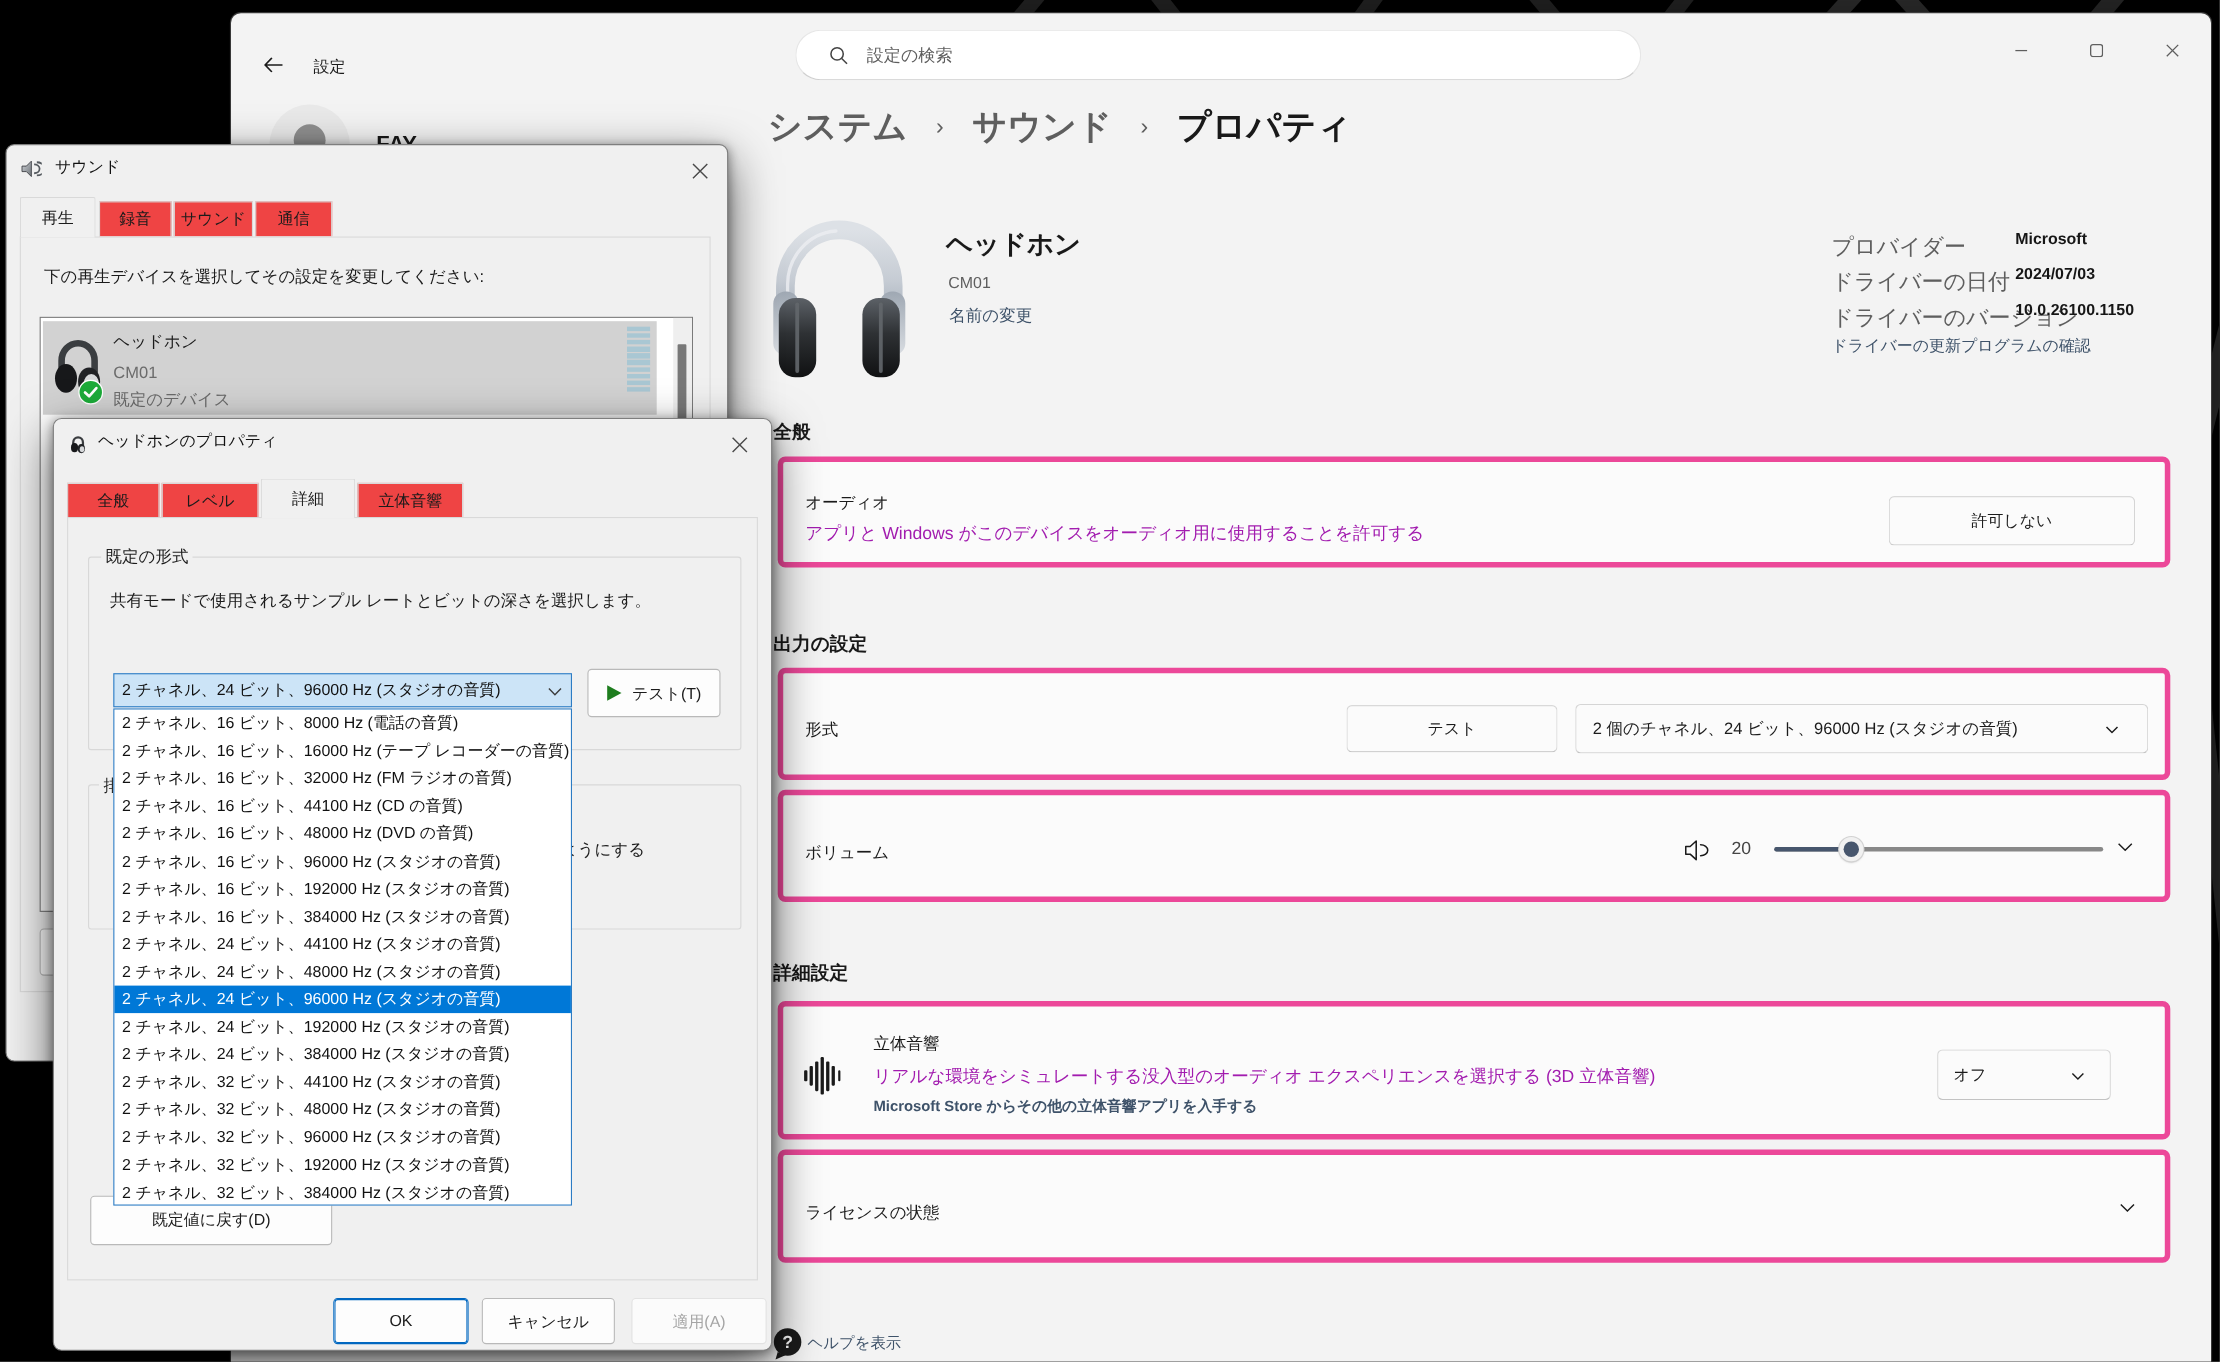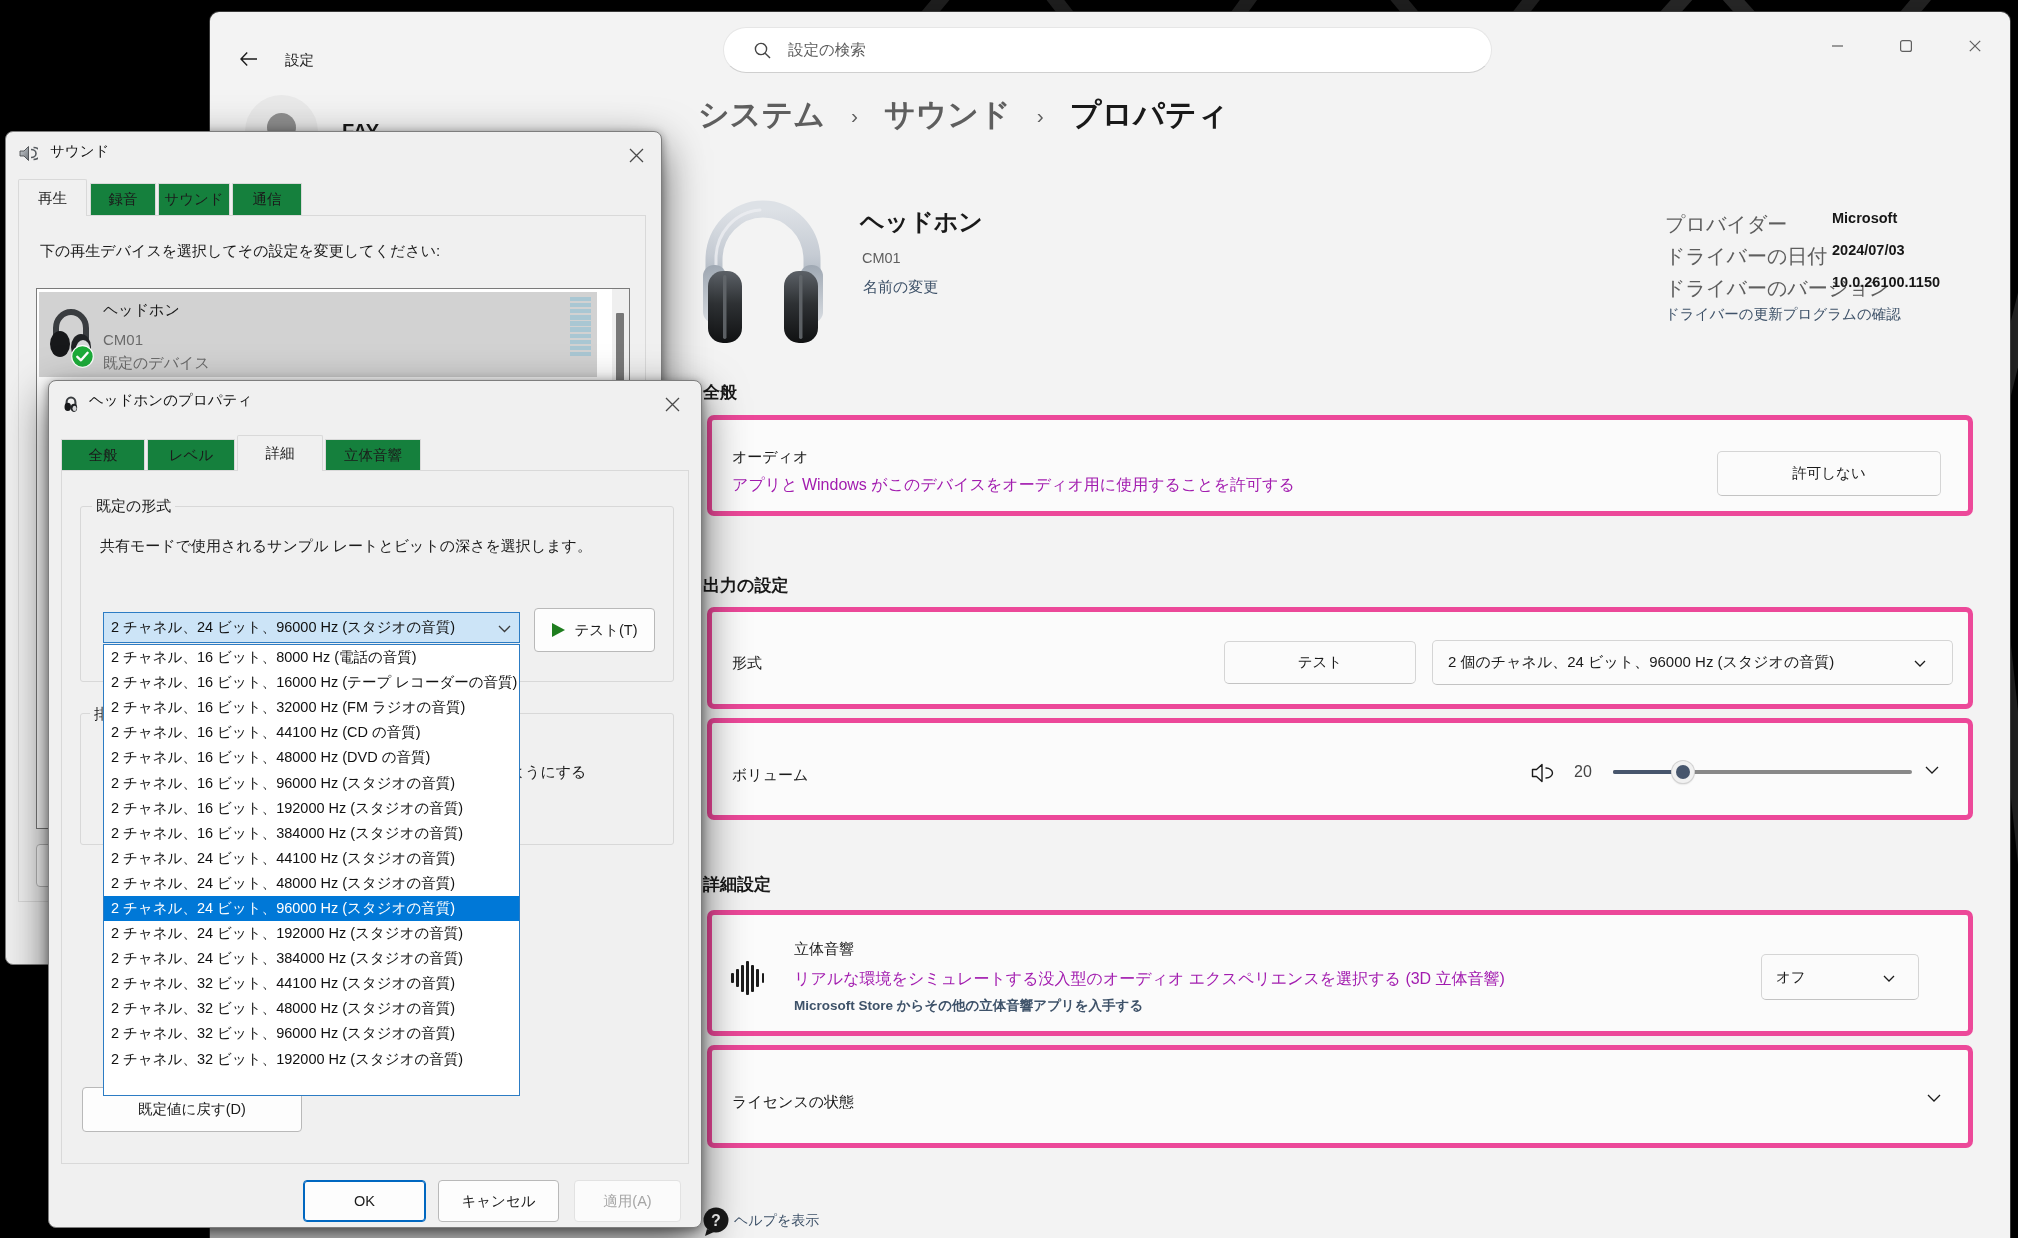--- a/index.html
+++ b/index.html
@@ -52,21 +52,21 @@
 
   
   .bars { display:flex; align-items:center; gap:2.5px; }
   .bars i { display:block; width:2.6px; background:#1b1b1b; border-radius:1px; }
 
   
   .dlg { position:absolute; background:#f0f0f0; border:1px solid #7e7e7e; border-radius:8px;
          box-shadow:0 16px 44px rgba(0,0,0,.62), 0 2px 10px rgba(0,0,0,.4); }
   .dlg-title { position:absolute; left:44px; top:10px; font-size:14.5px; color:#111; }
   .dlg-x { position:absolute; width:34px; height:30px; display:flex; align-items:center; justify-content:center; }
-  .tab { position:absolute; top:51px; height:32px; background:#15803d; border:1px solid #d9d9d9; border-bottom:none; display:flex; align-items:center; justify-content:center; font-size:14.5px; color:#1b1b1b; }
+  .tab { position:absolute; top:51px; height:32px; background:#ef4444; border:1px solid #d9d9d9; border-bottom:none; display:flex; align-items:center; justify-content:center; font-size:14.5px; color:#1b1b1b; }
   .tab.active { top:47px; height:37px; background:#f0f0f0; z-index:3; border-radius:2px 2px 0 0; }
   .tabpanel { position:absolute; background:#f0f0f0; border:1px solid #d9d9d9; }
   .groupbox { position:absolute; border:1px solid #d8d8d8; border-radius:3px; }
   .grouplabel { position:absolute; font-size:15px; color:#1b1b1b; background:#f0f0f0; padding:0 4px; }
 
   .classic-btn { position:absolute; background:#fdfdfd; border:1px solid #b9b9b9; border-radius:4px; font-size:14.5px; color:#1b1b1b; display:flex; align-items:center; justify-content:center; }
   .classic-btn.primary { border:1px solid #0067c0; box-shadow:inset 0 0 0 1px #0067c0; }
   .classic-btn.disabled { background:#fbfbfb; border-color:#e2e2e2; color:#a5a5a5; }
 
   
@@ -387,18 +387,19 @@
       <div class="dd-item">2 チャネル、16 ビット、384000 Hz (スタジオの音質)</div>
       <div class="dd-item">2 チャネル、24 ビット、44100 Hz (スタジオの音質)</div>
       <div class="dd-item">2 チャネル、24 ビット、48000 Hz (スタジオの音質)</div>
       <div class="dd-item sel">2 チャネル、24 ビット、96000 Hz (スタジオの音質)</div>
       <div class="dd-item">2 チャネル、24 ビット、192000 Hz (スタジオの音質)</div>
       <div class="dd-item">2 チャネル、24 ビット、384000 Hz (スタジオの音質)</div>
       <div class="dd-item">2 チャネル、32 ビット、44100 Hz (スタジオの音質)</div>
       <div class="dd-item">2 チャネル、32 ビット、48000 Hz (スタジオの音質)</div>
       <div class="dd-item">2 チャネル、32 ビット、96000 Hz (スタジオの音質)</div>
       <div class="dd-item">2 チャネル、32 ビット、192000 Hz (スタジオの音質)</div>
+      <div class="dd-item">2 チャネル、32 ビット、384000 Hz (スタジオの音質)</div>
     </div>
 
   <button class="classic-btn primary" style="left:254px; top:799px; width:123px; height:42px;">OK</button>
   <button class="classic-btn" style="left:389px; top:799px; width:121px; height:42px;">キャンセル</button>
-  <button class="classic-btn disabled" style="left:525px; top:799px; width:107px; height:42px;">適用(A)</button>
+  <button class="classic-btn disabled" style="left:525px; top:799px; width:123px; height:42px;">適用(A)</button>
 </div>
 
 </body></html>

